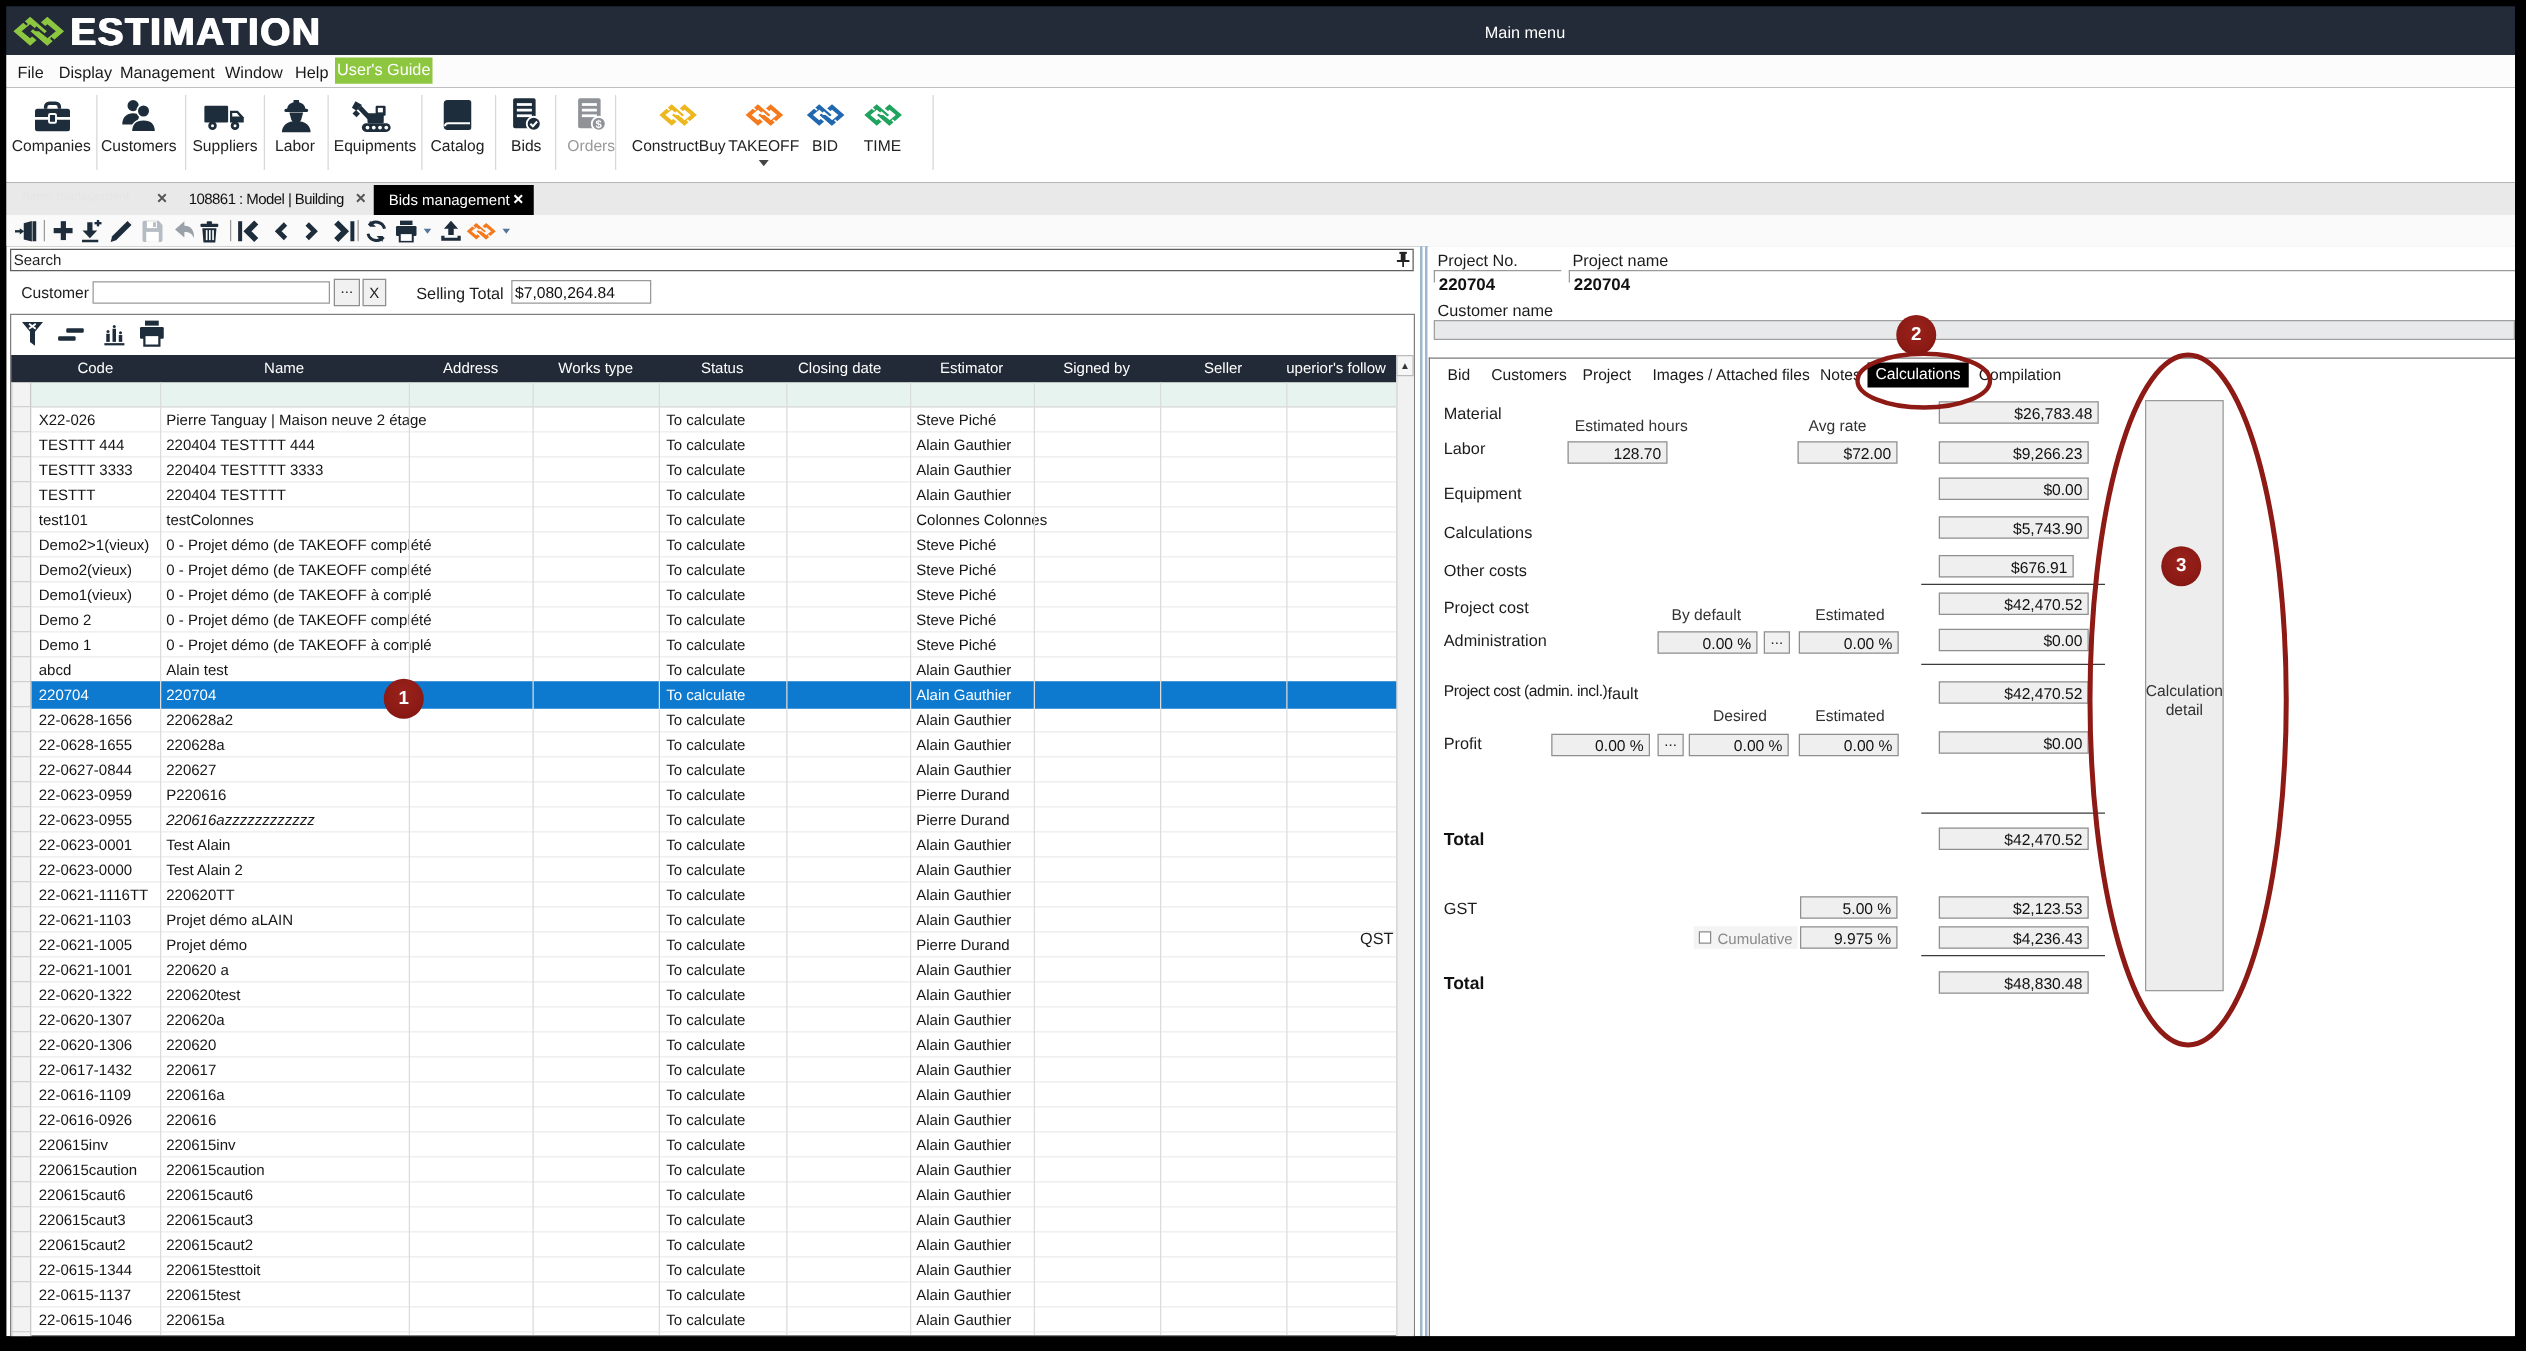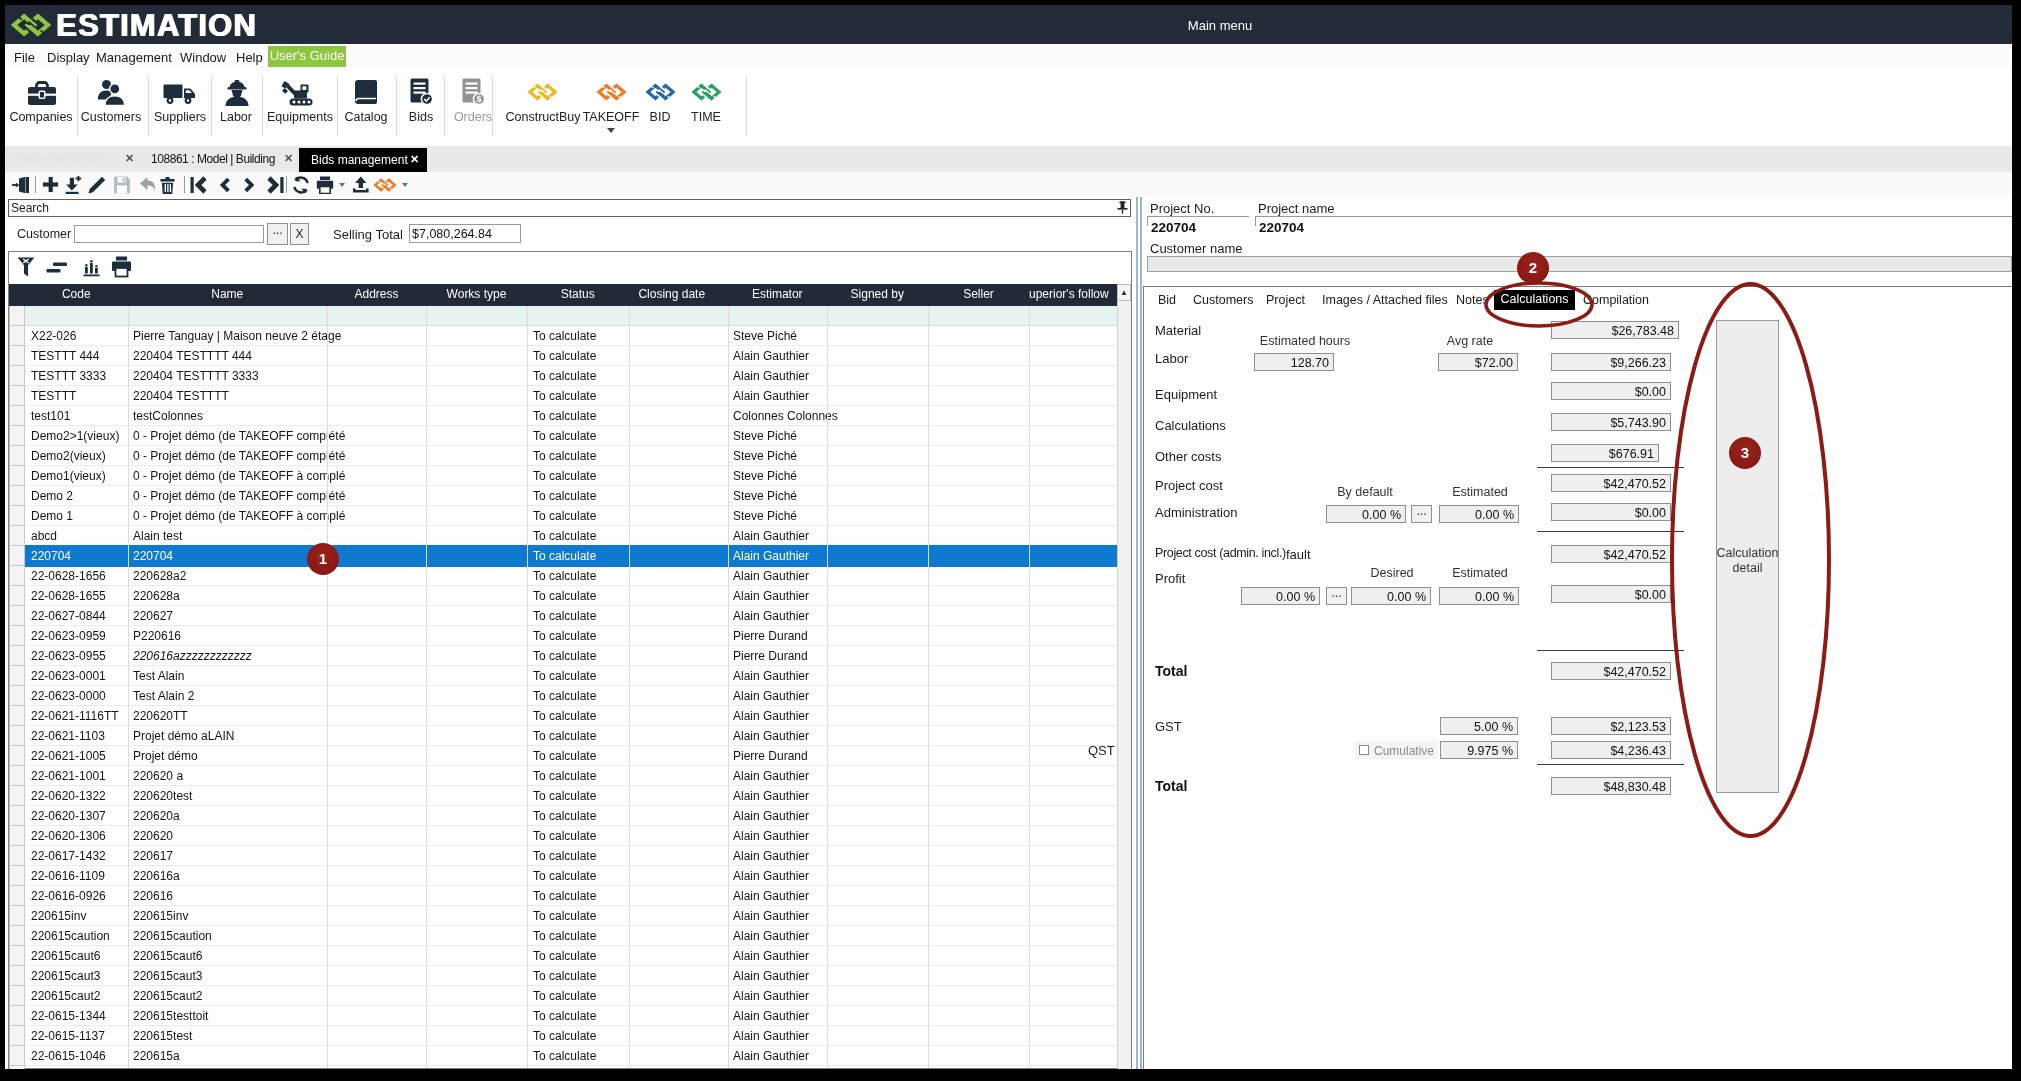--- a/index.html
+++ b/index.html
@@ -546,21 +546,21 @@
     <div class="ab" style="left:1456px;top:293px;font-size:12.5px;color:#1b1b1b;white-space:nowrap;">Notes</div>
     <div class="ab" style="left:1494px;top:290px;width:81px;height:20px;background:#000;color:#fff;font-size:12.5px;text-align:center;line-height:19px;z-index:20;">Calculations</div>
     <div class="ab" style="left:1583px;top:293px;font-size:12.5px;color:#1b1b1b;">Compilation</div>
     <div class="lbl" style="left:1155px;top:323px;">Material</div>
     <div class="lbl" style="left:1155px;top:351px;">Labor</div>
     <div class="lbl" style="left:1155px;top:387px;">Equipment</div>
     <div class="lbl" style="left:1155px;top:418px;">Calculations</div>
     <div class="lbl" style="left:1155px;top:449px;">Other costs</div>
     <div class="lbl" style="left:1155px;top:478px;">Project cost</div>
     <div class="lbl" style="left:1155px;top:505px;">Administration</div>
-    <div class="lbl" style="left:1155px;top:571px;">Profit</div>
+    <div class="lbl" style="left:1155px;top:587px;">Profit</div>
     <div class="lbl" style="left:1155px;top:719px;">GST</div>
     <div class="lbl" style="left:1088px;top:743px;">QST</div>
     <div class="lbl" style="left:1155px;top:546px;font-size:12.5px;letter-spacing:-0.35px;">Project cost (admin. incl.)</div>
     <div class="lbl" style="left:1286px;top:547px;">fault</div>
     <div class="ab" style="left:1155px;top:663px;font-size:14px;font-weight:bold;color:#111;">Total</div>
     <div class="ab" style="left:1155px;top:778px;font-size:14px;font-weight:bold;color:#111;">Total</div>
     <div class="hd2" style="left:1305px;top:334px;">Estimated hours</div>
     <div class="hd2" style="left:1470px;top:334px;">Avg rate</div>
     <div class="hd2" style="left:1365px;top:485px;">By default</div>
     <div class="hd2" style="left:1480px;top:485px;">Estimated</div>

